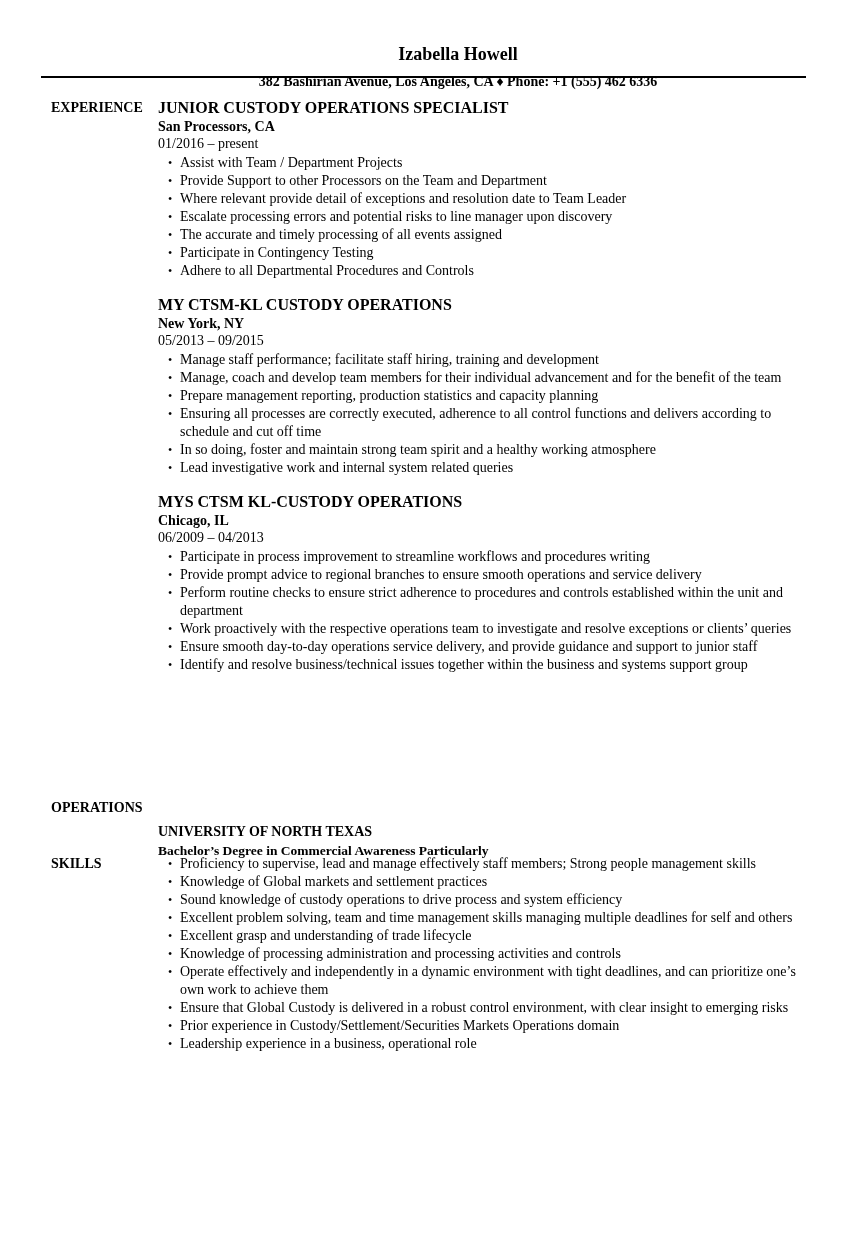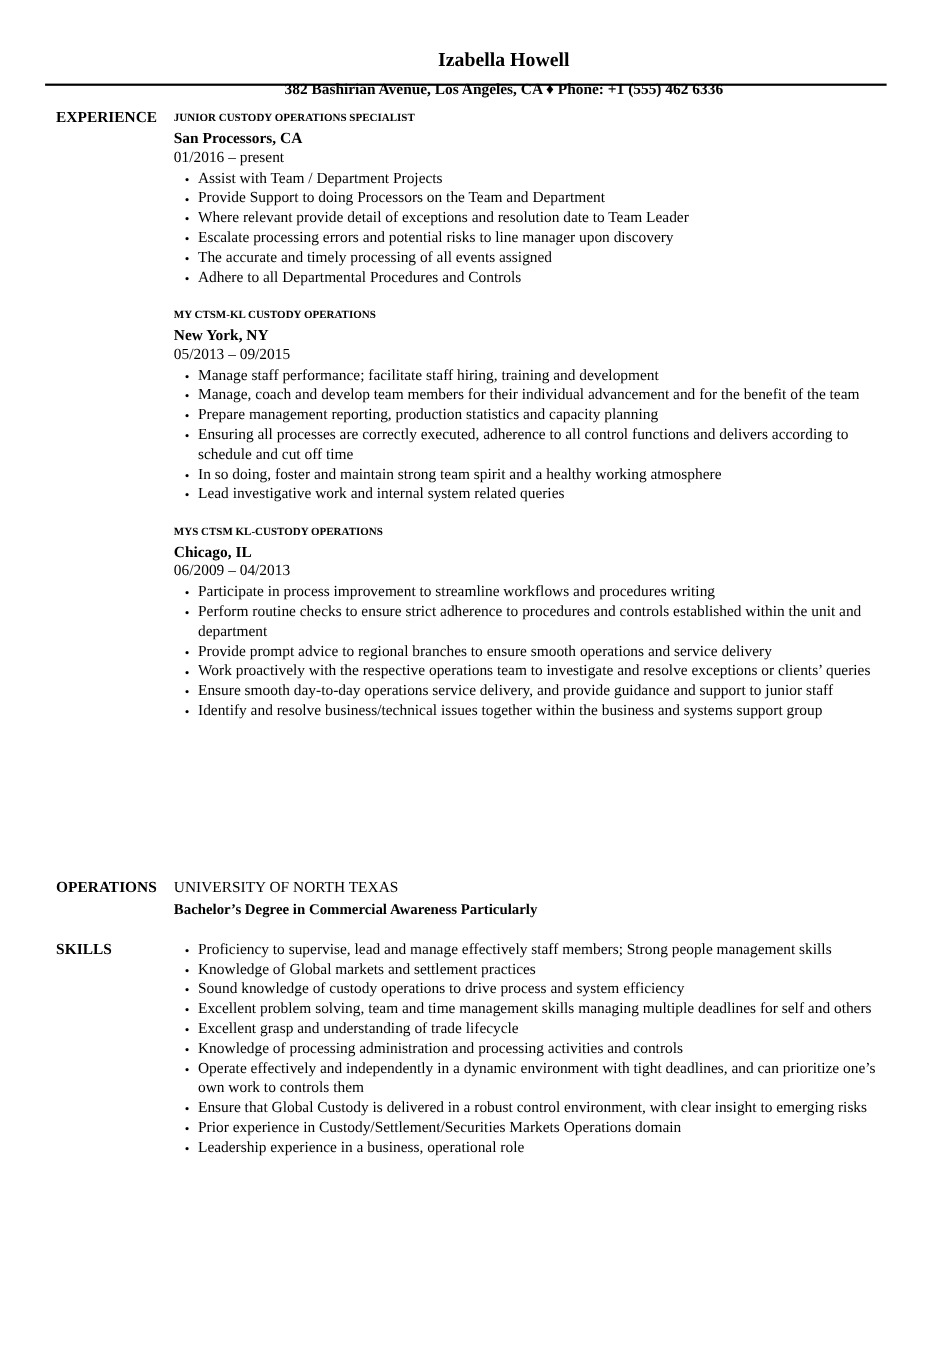--- a/index.html
+++ b/index.html
@@ -9,27 +9,27 @@
     font-size: 14px; line-height: 18px;
   }
   .header { position: absolute; left: 0; top: 42px; width: 860px; text-align: center; margin-left: 27px; }
   .name { font-weight: bold; font-size: 18px; line-height: 24px; margin-left: 2px; }
   .contact { font-weight: bold; font-size: 14px; line-height: 18px; margin-top: 7px; margin-left: 2px; }
   .rule { position: absolute; left: 41px; top: 76px; width: 765px; height: 2px; background: #000; }
   .section { position: absolute; left: 35px; width: 790px; }
   .sec-label { position: absolute; left: 16px; top: 0; font-weight: bold; font-size: 14px; }
   .sec-body { position: absolute; left: 123px; top: 0; width: 660px; }
   .job { margin-bottom: 16px; }
-  .job-title { font-weight: bold; font-size: 10px; line-height: 18px; font-family: Liberation Serif, serif; }
+  .job-title { font-weight: bold; font-size: 16px; line-height: 18px; font-family: Liberation Serif, serif; }
   .job-loc { font-weight: bold; font-size: 14px; line-height: 20px; }
   .job-date { font-size: 14px; line-height: 14px; margin-bottom: 3px; }
   ul { margin: 0; padding: 0; list-style: none; }
   li { position: relative; padding-left: 22px; line-height: 18px; }
   li::before { content: "\2022"; position: absolute; left: 10px; top: 0; font-size: 12px; }
-  .edu-school { font-weight: normal; }
+  .edu-school { font-weight: bold; margin-top: 24px; }
   .edu-degree { font-weight: bold; font-size: 13.5px; line-height: 20px; }
 </style>
 </head>
 <body>
 
 <div class="header">
   <div class="name">Izabella Howell</div>
   <div class="contact">
     <span>382 Bashirian Avenue, Los Angeles, CA</span>
     <span>♦</span>
@@ -40,24 +40,25 @@
 
 <div class="section" style="top:99px;">
   <div class="sec-label">EXPERIENCE</div>
   <div class="sec-body" id="jobs">
       <div class="job">
         <div class="job-title">JUNIOR CUSTODY OPERATIONS SPECIALIST</div>
         <div class="job-loc">San Processors, CA</div>
         <div class="job-date">01/2016 – present</div>
         <ul>
           <li>Assist with Team / Department Projects</li>
-          <li>Provide Support to doing Processors on the Team and Department</li>
+          <li>Provide Support to other Processors on the Team and Department</li>
           <li>Where relevant provide detail of exceptions and resolution date to Team Leader</li>
           <li>Escalate processing errors and potential risks to line manager upon discovery</li>
           <li>The accurate and timely processing of all events assigned</li>
+          <li>Participate in Contingency Testing</li>
           <li>Adhere to all Departmental Procedures and Controls</li>
         </ul>
       </div>
       <div class="job">
         <div class="job-title">MY CTSM-KL CUSTODY OPERATIONS</div>
         <div class="job-loc">New York, NY</div>
         <div class="job-date">05/2013 – 09/2015</div>
         <ul>
           <li>Manage staff performance; facilitate staff hiring, training and development</li>
           <li>Manage, coach and develop team members for their individual advancement and for the benefit of the team</li>
@@ -66,22 +67,22 @@
           <li>In so doing, foster and maintain strong team spirit and a healthy working atmosphere</li>
           <li>Lead investigative work and internal system related queries</li>
         </ul>
       </div>
       <div class="job">
         <div class="job-title">MYS CTSM KL-CUSTODY OPERATIONS</div>
         <div class="job-loc">Chicago, IL</div>
         <div class="job-date">06/2009 – 04/2013</div>
         <ul>
           <li>Participate in process improvement to streamline workflows and procedures writing</li>
+          <li>Provide prompt advice to regional branches to ensure smooth operations and service delivery</li>
           <li>Perform routine checks to ensure strict adherence to procedures and controls established within the unit and department</li>
-          <li>Provide prompt advice to regional branches to ensure smooth operations and service delivery</li>
           <li>Work proactively with the respective operations team to investigate and resolve exceptions or clients’ queries</li>
           <li>Ensure smooth day-to-day operations service delivery, and provide guidance and support to junior staff</li>
           <li>Identify and resolve business/technical issues together within the business and systems support group</li>
         </ul>
       </div>
     </div>
 </div>
 
 <div class="section" style="top:799px;">
   <div class="sec-label">OPERATIONS</div>
@@ -94,19 +95,19 @@
 <div class="section" style="top:855px;">
   <div class="sec-label">SKILLS</div>
   <div class="sec-body">
     <ul id="skills">
         <li>Proficiency to supervise, lead and manage effectively staff members; Strong people management skills</li>
         <li>Knowledge of Global markets and settlement practices</li>
         <li>Sound knowledge of custody operations to drive process and system efficiency</li>
         <li>Excellent problem solving, team and time management skills managing multiple deadlines for self and others</li>
         <li>Excellent grasp and understanding of trade lifecycle</li>
         <li>Knowledge of processing administration and processing activities and controls</li>
-        <li>Operate effectively and independently in a dynamic environment with tight deadlines, and can prioritize one’s own work to controls them</li>
+        <li>Operate effectively and independently in a dynamic environment with tight deadlines, and can prioritize one’s own work to achieve them</li>
         <li>Ensure that Global Custody is delivered in a robust control environment, with clear insight to emerging risks</li>
         <li>Prior experience in Custody/Settlement/Securities Markets Operations domain</li>
         <li>Leadership experience in a business, operational role</li>
       </ul>
   </div>
 </div>
 
 </body></html>

